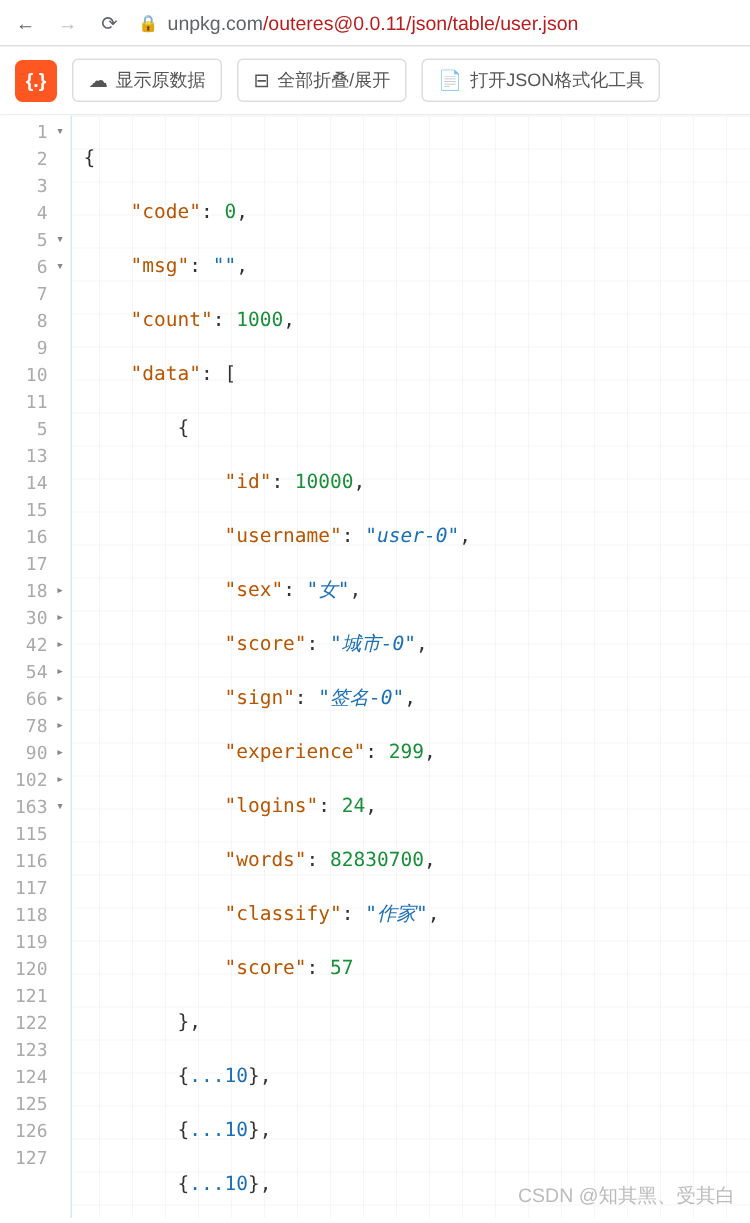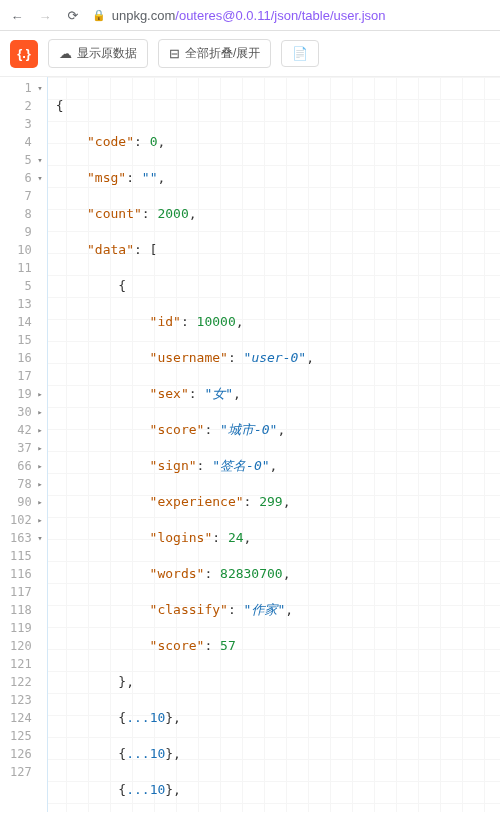--- a/index.html
+++ b/index.html
@@ -2,21 +2,21 @@
 <html><head>
 <meta charset="utf-8">
 <style>
 * { margin: 0; padding: 0; box-sizing: border-box; }
 body { font-family: "Segoe UI", Arial, sans-serif; font-size: 13px; background: #fff; width: 500px; height: 815px; overflow: hidden; }
 .browser-bar { display: flex; align-items: center; padding: 6px 8px; gap: 10px; border-bottom: 1px solid #e0e0e0; color: #5f6368; }
 .nav-btn { width: 18px; height: 18px; display: flex; align-items: center; justify-content: center; color: #5f6368; }
 .nav-btn.disabled { color: #c0c0c0; }
 .addr { display: flex; align-items: center; gap: 6px; flex: 1; font-size: 13px; color: #5f6368; }
 .addr .lock { font-size: 11px; }
-.addr .path { color: #8b5cf6; }
+.addr .path { color: #b91c1c; }
 .toolbar { display: flex; align-items: center; padding: 8px 10px; gap: 10px; border-bottom: 1px solid #eee; }
 .logo { width: 28px; height: 28px; background: #ff5722; border-radius: 5px; color: #fff; display: flex; align-items: center; justify-content: center; font-weight: bold; font-size: 13px; }
 .tool-btn { border: 1px solid #ddd; border-radius: 4px; padding: 5px 10px; font-size: 12px; color: #555; display: flex; align-items: center; gap: 5px; background: #fff; cursor: pointer; }
 .tool-btn .icn { font-size: 13px; }
 .code-area { display: flex; height: calc(100% - 80px); font-family: Consolas, Monaco, monospace; font-size: 13px; line-height: 18px; background-image: linear-gradient(#f5f5f5 1px, transparent 1px), linear-gradient(90deg, #f5f5f5 1px, transparent 1px); background-size: 22px 22px; position: relative; }
 .gutter { background: #fff; border-right: 1px solid #d4e8f7; padding: 2px 0; }
 .grow { padding: 0 4px 0 10px; text-align: right; color: #aaa; font-size: 12px; display: flex; align-items: center; justify-content: flex-end; height: 18px; min-width: 32px; }
 .grow .fold { color: #888; font-size: 9px; margin-left: 3px; width: 8px; }
 .code { padding: 2px 0 2px 8px; white-space: pre; color: #333; }
 .ln { height: 18px; }
@@ -45,20 +45,21 @@
   <button class="tool-btn">
       <span class="icn">☁</span>
       <span>显示原数据</span>
     </button>
   <button class="tool-btn">
       <span class="icn">⊟</span>
       <span>全部折叠/展开</span>
     </button>
   <button class="tool-btn">
       <span class="icn">📄</span>
+      <span>打开JSON格式化工具</span>
     </button>
 </div>
 
 <div class="code-area">
   <div class="gutter">
     <div class="grow">
         <span>1</span>
         <span class="fold">▾</span>
       </div>
     <div class="grow">
@@ -119,33 +120,33 @@
       </div>
     <div class="grow">
         <span>16</span>
         <span class="fold"></span>
       </div>
     <div class="grow">
         <span>17</span>
         <span class="fold"></span>
       </div>
     <div class="grow">
-        <span>19</span>
+        <span>18</span>
         <span class="fold">▸</span>
       </div>
     <div class="grow">
         <span>30</span>
         <span class="fold">▸</span>
       </div>
     <div class="grow">
         <span>42</span>
         <span class="fold">▸</span>
       </div>
     <div class="grow">
-        <span>37</span>
+        <span>54</span>
         <span class="fold">▸</span>
       </div>
     <div class="grow">
         <span>66</span>
         <span class="fold">▸</span>
       </div>
     <div class="grow">
         <span>78</span>
         <span class="fold">▸</span>
       </div>
@@ -212,21 +213,21 @@
     <div class="grow">
         <span>127</span>
         <span class="fold"></span>
       </div>
   </div>
 
   <div class="code">
 <div class="ln"><span class="p">{</span></div>
 <div class="ln">    <span class="k">"<span>code</span>"</span><span class="p">: </span><span class="n">0</span><span class="p">,</span></div>
 <div class="ln">    <span class="k">"<span>msg</span>"</span><span class="p">: </span><span class="s">"<span></span>"</span><span class="p">,</span></div>
-<div class="ln">    <span class="k">"<span>count</span>"</span><span class="p">: </span><span class="n">2000</span><span class="p">,</span></div>
+<div class="ln">    <span class="k">"<span>count</span>"</span><span class="p">: </span><span class="n">1000</span><span class="p">,</span></div>
 <div class="ln">    <span class="k">"<span>data</span>"</span><span class="p">: [</span></div>
 <div class="ln">        <span class="p">{</span></div>
 <div class="ln">            <span class="k">"<span>id</span>"</span><span class="p">: </span><span class="n">10000</span><span class="p">,</span></div>
 <div class="ln">            <span class="k">"<span>username</span>"</span><span class="p">: </span><span class="s">"<span>user-0</span>"</span><span class="p">,</span></div>
 <div class="ln">            <span class="k">"<span>sex</span>"</span><span class="p">: </span><span class="s">"<span>女</span>"</span><span class="p">,</span></div>
 <div class="ln">            <span class="k">"<span>score</span>"</span><span class="p">: </span><span class="s">"<span>城市-0</span>"</span><span class="p">,</span></div>
 <div class="ln">            <span class="k">"<span>sign</span>"</span><span class="p">: </span><span class="s">"<span>签名-0</span>"</span><span class="p">,</span></div>
 <div class="ln">            <span class="k">"<span>experience</span>"</span><span class="p">: </span><span class="n">299</span><span class="p">,</span></div>
 <div class="ln">            <span class="k">"<span>logins</span>"</span><span class="p">: </span><span class="n">24</span><span class="p">,</span></div>
 <div class="ln">            <span class="k">"<span>words</span>"</span><span class="p">: </span><span class="n">82830700</span><span class="p">,</span></div>
@@ -250,13 +251,14 @@
 
 
 
 
 
 
 
 
   </div>
 
+  <div class="watermark">CSDN @知其黑、受其白</div>
 </div>
 
 </body></html>

